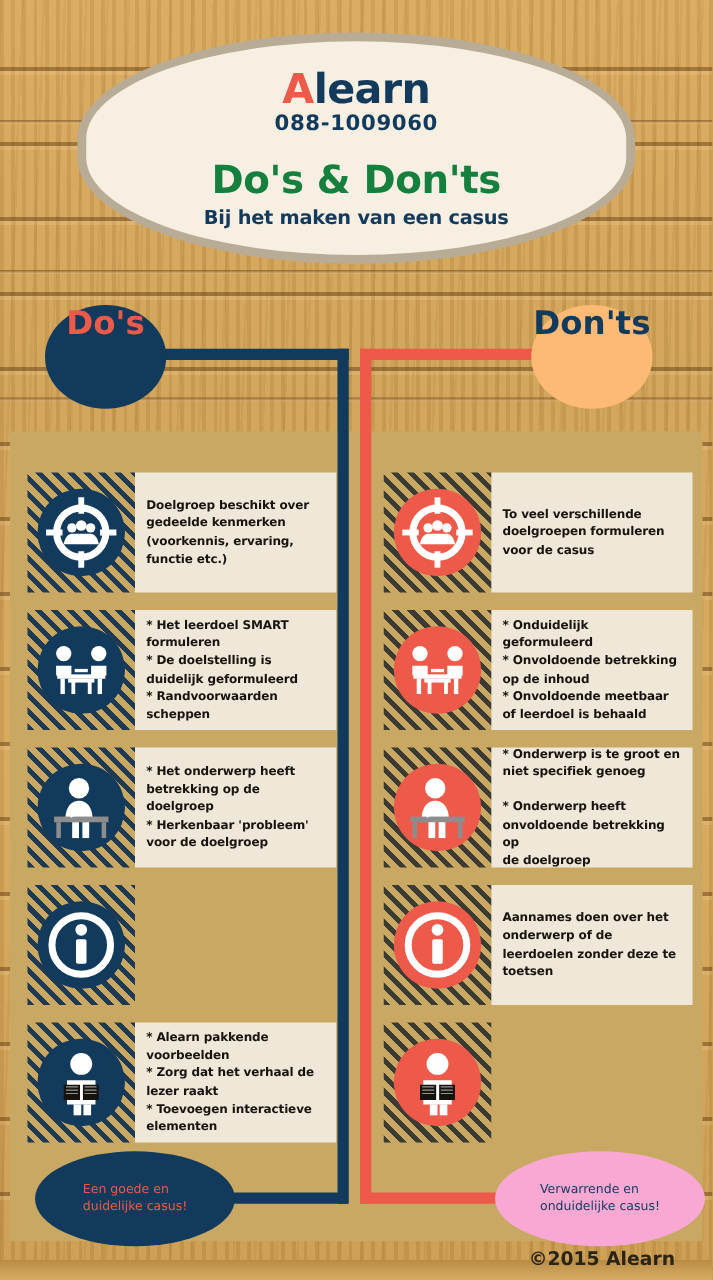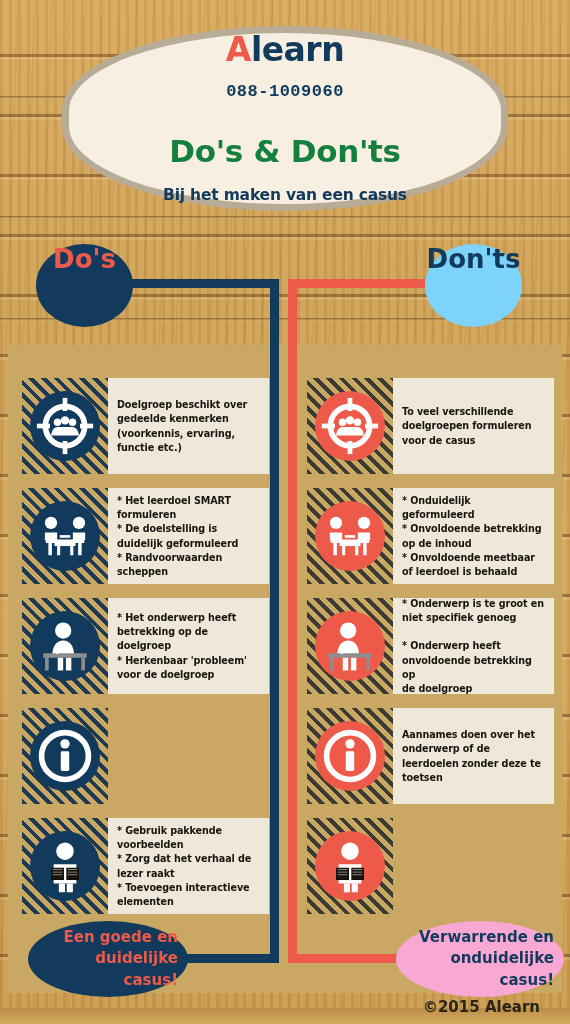--- a/index.html
+++ b/index.html
@@ -37,37 +37,37 @@
   .panel{
     position:absolute;left:8px;top:345px;width:554px;height:648px;
     background:#c8a863;
   }
 
   
   .header{
     position:absolute;left:62px;top:26px;width:446px;height:185px;
     background:#f6efe2;border:7px solid #b9ac97;
     border-radius:50%/46%;
-    display:flex;flex-direction:column;align-items:center;justify-content:space-between;
+    display:flex;flex-direction:column;align-items:center;justify-content:center;
     box-sizing:border-box;
   }
   .logo{font-size:33px;font-weight:bold;letter-spacing:-.5px;line-height:1;color:#123a5c;}
   .logo .a{color:#ee5a4a;}
-  .phone{font-size:17px;font-weight:bold;color:#123a5c;letter-spacing:.5px;margin-top:2px;font-family:Liberation Mono, monospace;}
+  .phone{font-size:17px;font-weight:bold;color:#123a5c;letter-spacing:.5px;margin-top:2px;}
   .title{font-size:31px;font-weight:bold;color:#15803d;margin-top:17px;letter-spacing:-.3px;}
   .subtitle{font-size:15.5px;font-weight:bold;color:#123a5c;margin-top:3px;letter-spacing:-.2px;}
 
   
   .bubble{
     position:absolute;border-radius:50%;
     display:flex;align-items:flex-start;justify-content:center;
     font-weight:bold;font-size:26px;
   }
   .bubble-dos{left:36px;top:244px;width:97px;height:83px;background:#123a5c;color:#ee5a4a;}
-  .bubble-donts{left:425px;top:244px;width:97px;height:83px;background:#7dd3fc;color:#123a5c;}
+  .bubble-donts{left:425px;top:244px;width:97px;height:83px;background:#fdba74;color:#123a5c;}
 
   
   .conn{position:absolute;}
   .c-dos-h{left:127px;top:279px;width:152px;height:9px;background:#123a5c;}
   .c-dos-v{left:270px;top:279px;width:9px;height:684px;background:#123a5c;}
   .c-dos-bot{left:160px;top:954px;width:118px;height:9px;background:#123a5c;}
   .c-don-h{left:288px;top:279px;width:146px;height:9px;background:#ee5a4a;}
   .c-don-v{left:288px;top:279px;width:9px;height:684px;background:#ee5a4a;}
   .c-don-bot{left:288px;top:954px;width:118px;height:9px;background:#ee5a4a;}
 
@@ -100,22 +100,22 @@
     display:flex;align-items:center;
   }
   .card-text{
     font-size:9.6px;font-weight:bold;color:#17140f;line-height:1.48;
     white-space:pre-line;letter-spacing:-.1px;
   }
 
   
   .foot{
     position:absolute;border-radius:50%;
-    display:flex;align-items:center;justify-content:center;text-align:right;
-    font-weight:bold;font-size:15px;line-height:1.42;white-space:pre-line;
+    display:flex;align-items:center;justify-content:center;text-align:left;
+    font-weight:normal;font-size:10px;line-height:1.42;white-space:pre-line;
     padding:0 10px;box-sizing:border-box;
   }
   .foot-good{left:28px;top:921px;width:160px;height:76px;background:#123a5c;color:#ee5a4a;}
   .foot-bad{left:396px;top:921px;width:168px;height:76px;background:#f9a8d4;color:#123a5c;}
 
   .copyright{
     position:absolute;left:0;top:998px;width:540px;text-align:right;
     font-size:15px;font-weight:bold;color:#2a2416;
   }
   .bottom-wood{position:absolute;left:0;top:1008px;width:570px;height:16px;}
@@ -246,21 +246,21 @@
         <rect x="25" y="52" width="7" height="10" fill="#ffffff"></rect>
         <rect x="34" y="52" width="7" height="10" fill="#ffffff"></rect>
         <path d="M16 34h15v14H16z" fill="#16120d"></path>
         <path d="M33 34h15v14H33z" fill="#16120d"></path>
         <rect x="31" y="33" width="2.5" height="16" fill="#ffffff"></rect>
         <path d="M18 36h11M18 39h11M18 42h11M35 36h11M35 39h11M35 42h11" stroke="#ffffff" stroke-width="1" opacity=".55"></path>
       </svg>
         </div>
       </div>
       <div class="text-panel">
-        <div class="card-text">* Gebruik pakkende
+        <div class="card-text">* Alearn pakkende
 voorbeelden
 * Zorg dat het verhaal de
 lezer raakt
 * Toevoegen interactieve
 elementen</div>
       </div>
     </div>
   </div>
 <div class="col col-right" id="col-donts">
     <div class="card card-right">

